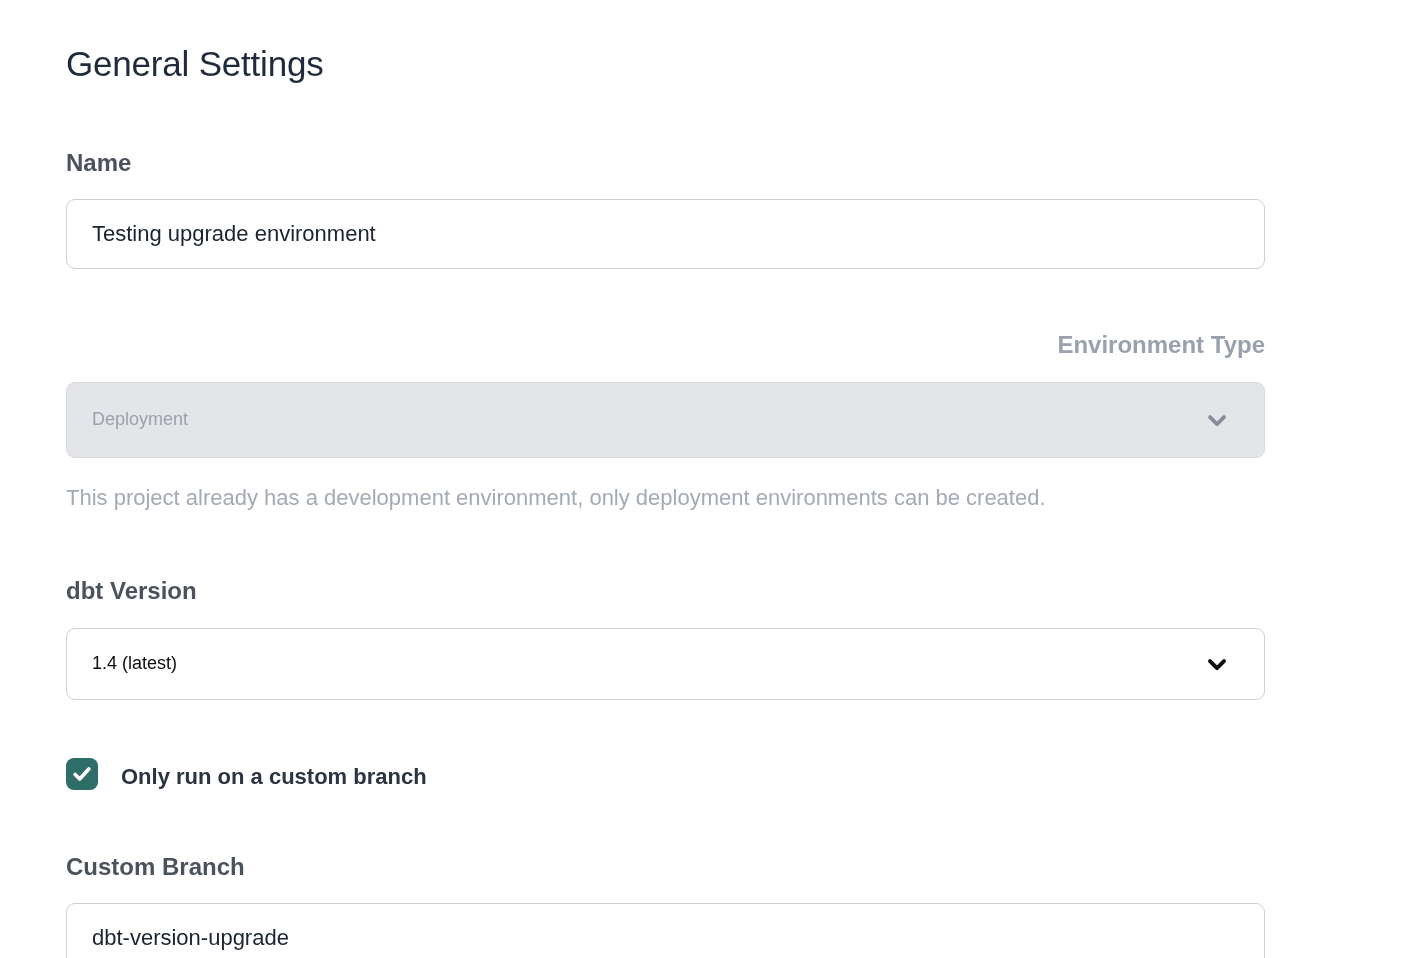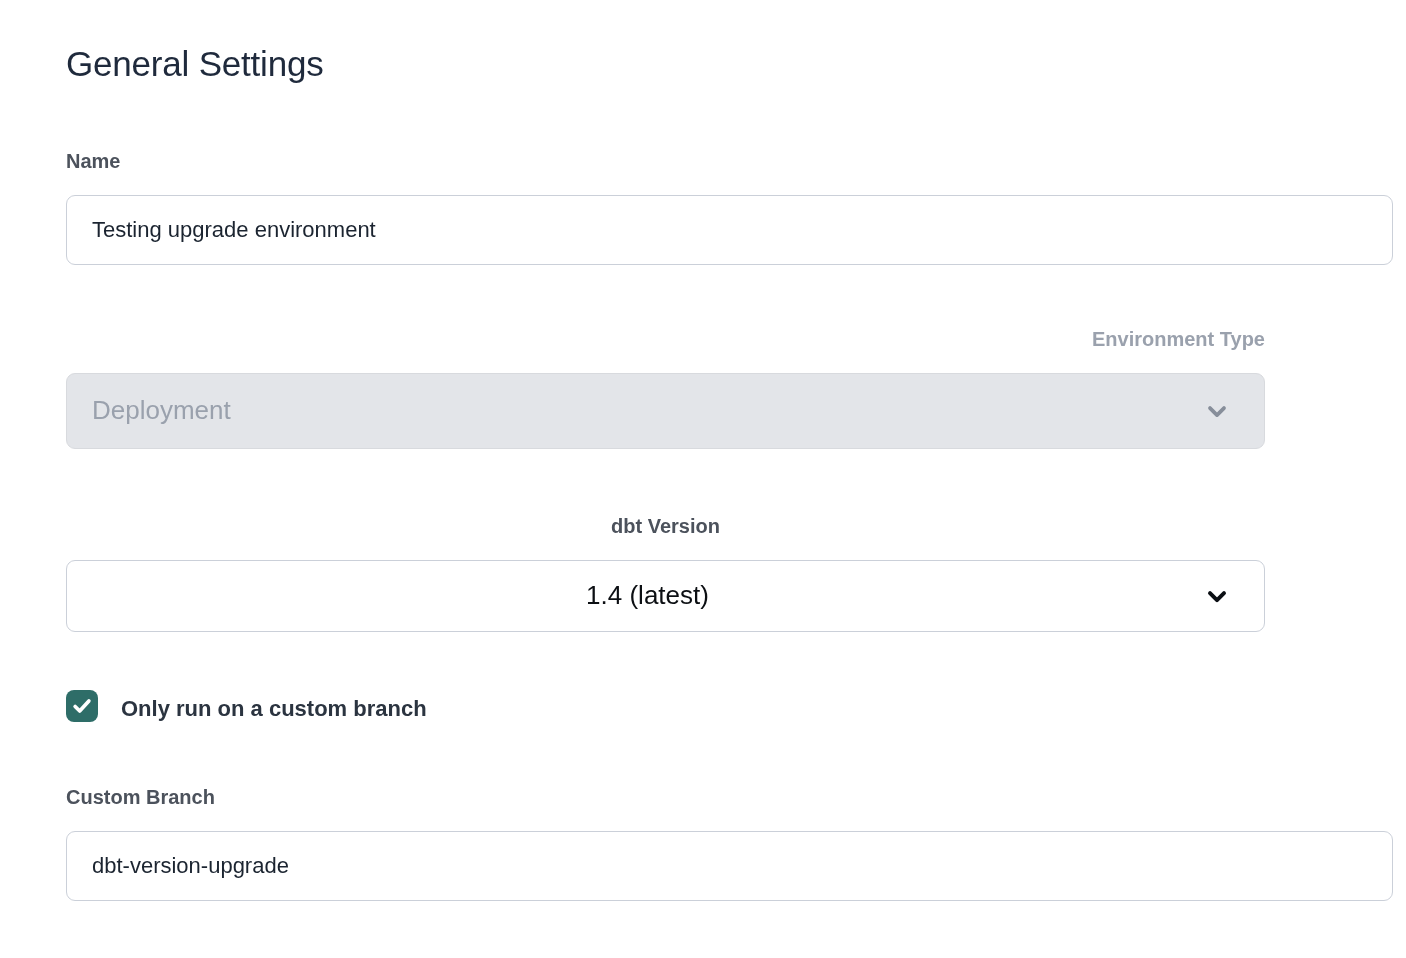--- a/index.html
+++ b/index.html
@@ -17,52 +17,52 @@
   .page-title {
     font-size: 35px;
     font-weight: 400;
     color: var(--color-heading, #1f2a3c);
     letter-spacing: -0.2px;
     line-height: 1.25;
     margin-top: 16px;
   }
   .field-label {
     display: block;
-    font-size: 20px;
+    font-size: 24px;
     font-weight: 700;
     color: var(--color-label, #4c525c);
     line-height: 1.1;
   }
   .field-label.disabled {
     color: var(--color-disabled-text, #9aa1ad);
     text-align: right;
   }
   .text-input {
     display: block;
-    width: 1327px;
+    width: 1199px;
     height: 70px;
     margin-top: 23px;
     border: 1px solid var(--color-input-border, #cbd0d9);
     border-radius: 9px;
     background: #ffffff;
     padding: 0 25px;
     font-family: "Liberation Sans", sans-serif;
     font-size: 22px;
     color: var(--color-input-text, #1b2430);
     outline: none;
   }
   .select-box {
     position: relative;
     display: flex;
     align-items: center;
     width: 1199px;
     margin-top: 23px;
     border-radius: 9px;
     padding: 8px 25px;
-    font-size: 26px;
+    font-size: 18px;
     cursor: pointer;
   }
   .select-box.disabled-select {
     height: 76px;
     background: var(--color-disabled-bg, #e3e5e9);
     border: 1px solid #d8dade;
     color: var(--color-disabled-text, #9aa1ad);
     cursor: default;
   }
   .select-box.enabled-select {
@@ -81,21 +81,21 @@
   .chevron.gray { color: var(--color-chevron-gray, #878e9a); }
   .chevron.dark { color: var(--color-chevron-dark, #0b0f14); }
   .helper-text {
     margin-top: 26px;
     font-size: 22px;
     color: var(--color-helper-text, #a4aab4);
     line-height: 1.3;
   }
   .section-gap-1 { margin-top: 64px; }   
   .section-gap-2 { margin-top: 63px; }   
-  .section-gap-3 { margin-top: 66px; text-align: center; }   
+  .section-gap-3 { margin-top: 66px; }   
   .checkbox-row {
     margin-top: 58px;
     display: flex;
     align-items: flex-end;
   }
   .checkbox {
     width: 32px;
     height: 32px;
     border-radius: 8px;
     background: var(--color-checkbox-teal, #2e6d68);
@@ -128,20 +128,21 @@
   </div>
 
   <div class="section-gap-2">
     <label class="field-label disabled">Environment Type</label>
     <div class="select-box disabled-select" aria-disabled="true">
       <span class="select-value">Deployment</span>
       <svg class="chevron gray" viewBox="0 0 24 24" fill="none" stroke="currentColor" stroke-width="3.2" stroke-linecap="round" stroke-linejoin="round">
         <polyline points="6 9.5 12 15.5 18 9.5"></polyline>
       </svg>
     </div>
+    <div class="helper-text">This project already has a development environment, only deployment environments can be created.</div>
   </div>
 
   <div class="section-gap-3">
     <label class="field-label">dbt Version</label>
     <div class="select-box enabled-select">
       <span class="select-value">1.4 (latest)</span>
       <svg class="chevron dark" viewBox="0 0 24 24" fill="none" stroke="currentColor" stroke-width="3.4" stroke-linecap="round" stroke-linejoin="round">
         <polyline points="6 9.5 12 15.5 18 9.5"></polyline>
       </svg>
     </div>

